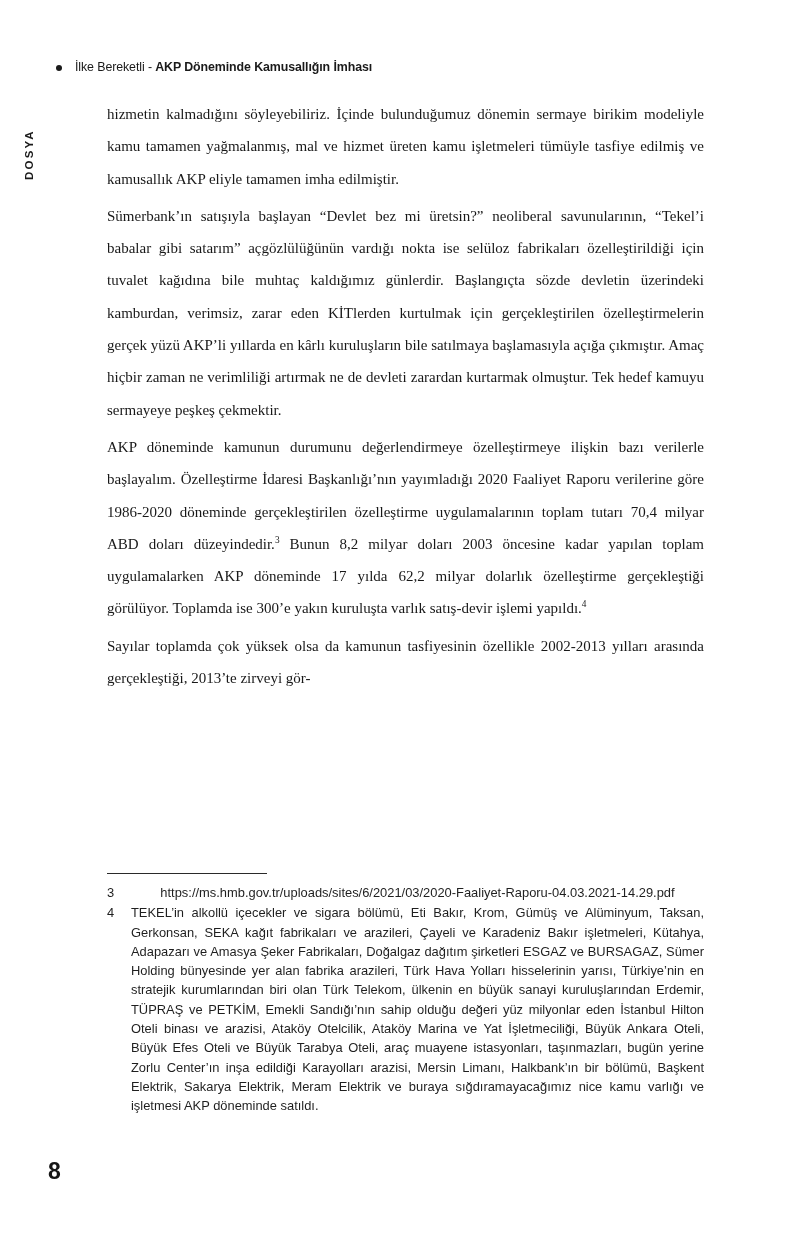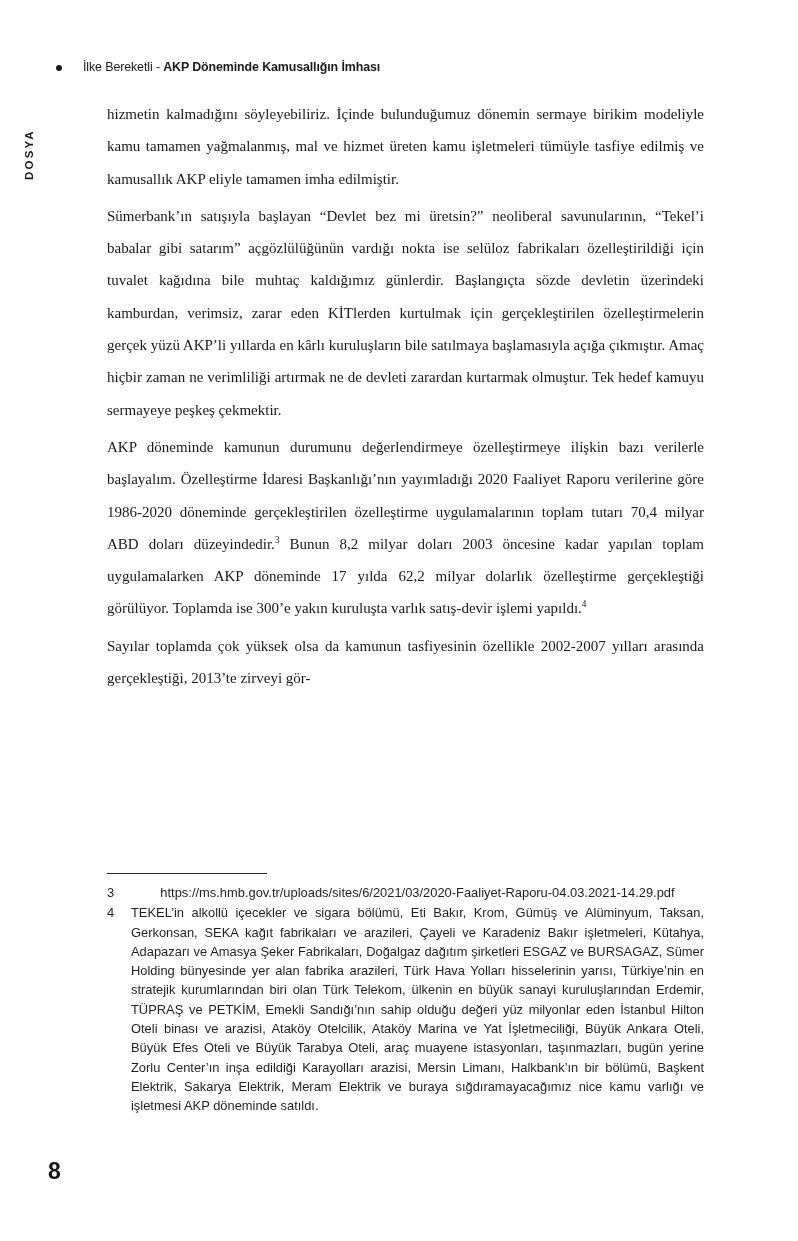--- a/index.html
+++ b/index.html
@@ -18,21 +18,21 @@
     color: #1a1a1a;
   }
 
   
   .running-head {
     position: absolute;
     left: 56px;
     top: 60px;
     display: flex;
     align-items: center;
-    gap: 21px;
+    gap: 13px;
     white-space: nowrap;
   }
 
   .head-bullet {
     width: 6px;
     height: 6px;
     border-radius: 50%;
     background: #1a1a1a;
     flex: 0 0 auto;
     position: relative;
@@ -170,21 +170,21 @@
   </div>
 
   <div class="text-column">
 
     <p class="body-par">hizmetin kalmadığını söyleyebiliriz. İçinde bulunduğumuz dönemin sermaye birikim modeliyle kamu tamamen yağmalanmış, mal ve hizmet üreten kamu işletmeleri tümüyle tasfiye edilmiş ve kamusallık AKP eliyle tamamen imha edilmiştir.</p>
 
     <p class="body-par">Sümerbank’ın satışıyla başlayan “Devlet bez mi üretsin?” neoliberal savunularının, “Tekel’i babalar gibi satarım” açgözlülüğünün vardığı nokta ise selüloz fabrikaları özelleştirildiği için tuvalet kağıdına bile muhtaç kaldığımız günlerdir. Başlangıçta sözde devletin üzerindeki kamburdan, verimsiz, zarar eden KİTlerden kurtulmak için gerçekleştirilen özelleştirmelerin gerçek yüzü AKP’li yıllarda en kârlı kuruluşların bile satılmaya başlamasıyla açığa çıkmıştır. Amaç hiçbir zaman ne verimliliği artırmak ne de devleti zarardan kurtarmak olmuştur. Tek hedef kamuyu sermayeye peşkeş çekmektir.</p>
 
     <p class="body-par"><span>AKP döneminde kamunun durumunu değerlendirmeye özelleştirmeye ilişkin bazı verilerle başlayalım. Özelleştirme İdaresi Başkanlığı’nın yayımladığı 2020 Faaliyet Raporu verilerine göre 1986-2020 döneminde gerçekleştirilen özelleştirme uygulamalarının toplam tutarı 70,4 milyar ABD doları düzeyindedir.</span><sup class="fn-ref">3</sup><span> Bunun 8,2 milyar doları 2003 öncesine kadar yapılan toplam uygulamalarken AKP döneminde 17 yılda 62,2 milyar dolarlık özelleştirme gerçekleştiği görülüyor. Toplamda ise 300’e yakın kuruluşta varlık satış-devir işlemi yapıldı.</span><sup class="fn-ref">4</sup></p>
 
-    <p class="body-par">Sayılar toplamda çok yüksek olsa da kamunun tasfiyesinin özellikle 2002-2007 yılları arasında gerçekleştiği, 2013’te zirveyi gör-</p>
+    <p class="body-par">Sayılar toplamda çok yüksek olsa da kamunun tasfiyesinin özellikle 2002-2013 yılları arasında gerçekleştiği, 2013’te zirveyi gör-</p>
 
   </div>
 
   <div class="footnote-area">
     <div class="footnote-rule"></div>
 
     <div class="footnote">
       <span class="fn-num">3</span>
       <span class="fn-body nowrap-url">https://ms.hmb.gov.tr/uploads/sites/6/2021/03/2020-Faaliyet-Raporu-04.03.2021-14.29.pdf</span>
     </div>

